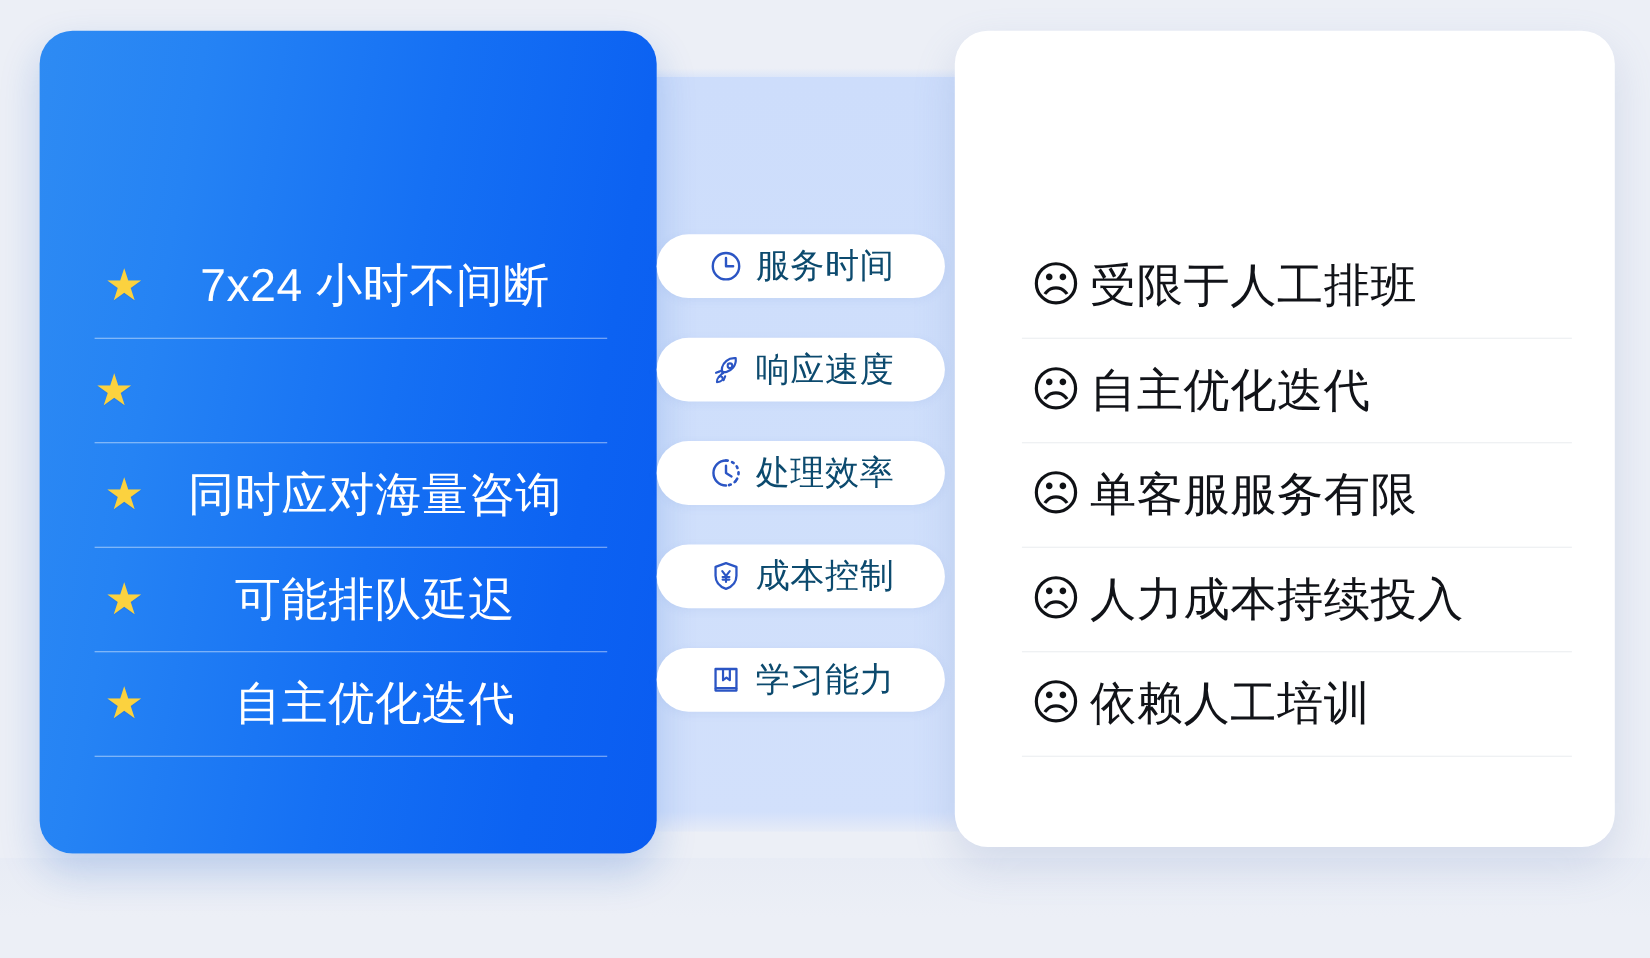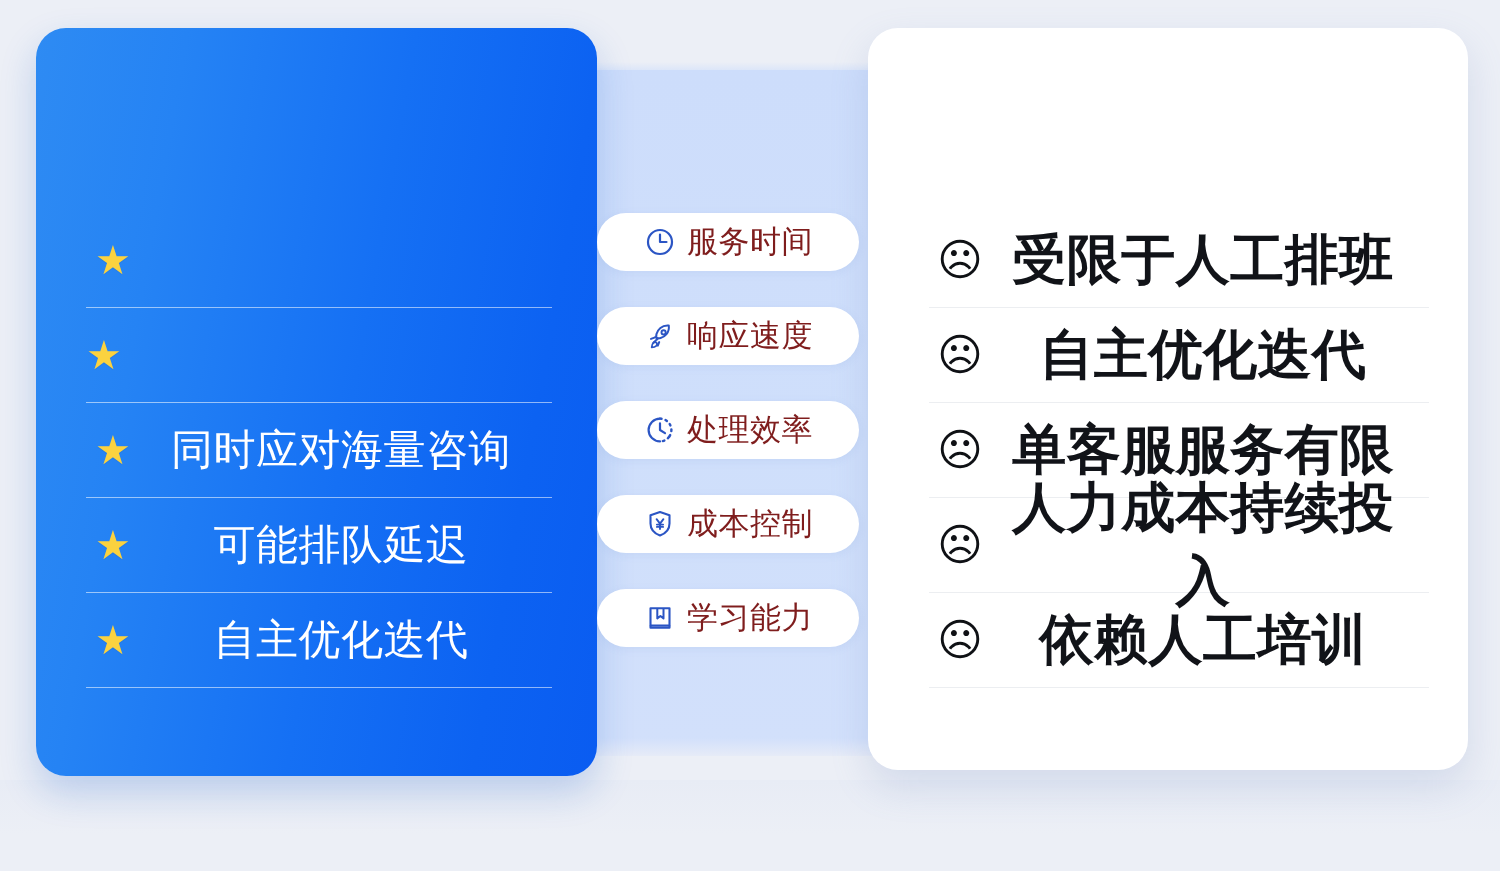--- a/index.html
+++ b/index.html
@@ -174,21 +174,21 @@
   .pill .picon {
     width: 34px;
     height: 34px;
     flex: 0 0 34px;
     display: flex;
     align-items: center;
     justify-content: center;
   }
   .pill .picon svg { display: block; }
   .pill .plabel {
-    color: #7f1d1d;
+    color: #0c4a6e;
     font-size: 31px;
     font-weight: 400;
     letter-spacing: 0.5px;
     white-space: nowrap;
   }
 
   
   .trad-list {
     position: absolute;
     left: 929px;
@@ -207,44 +207,45 @@
     width: 62px;
     flex: 0 0 62px;
     text-align: center;
     font-size: 44px;
     line-height: 1;
     color: #0f1115;
     font-family: "DejaVu Sans", sans-serif;
   }
   .trad-row .trad-text {
     flex: 1 1 auto;
-    text-align: center;
+    text-align: left;
     color: #111318;
-    font-size: 54px;
-    font-weight: 700;
+    font-size: 42px;
+    font-weight: 400;
     letter-spacing: 0.5px;
     padding-right: 14px;
   }
 </style>
 </head>
 <body>
 
 <div class="bg-soft-bottom"></div>
 <div class="bg-band-fade-top"></div>
 <div class="bg-band"></div>
 <div class="bg-band-fade-bot"></div>
 
 <div class="card card-ai"></div>
 
 <div class="badge badge-ai">AI客服机器人</div>
 
 <div class="ai-list">
 
   <div class="ai-row">
     <span class="star">★</span>
+    <span class="ai-text">7x24 小时不间断</span>
   </div>
 
   <div class="ai-row tight">
     <span class="star">★</span>
   </div>
 
   <div class="ai-row">
     <span class="star">★</span>
     <span class="ai-text">同时应对海量咨询</span>
   </div>

